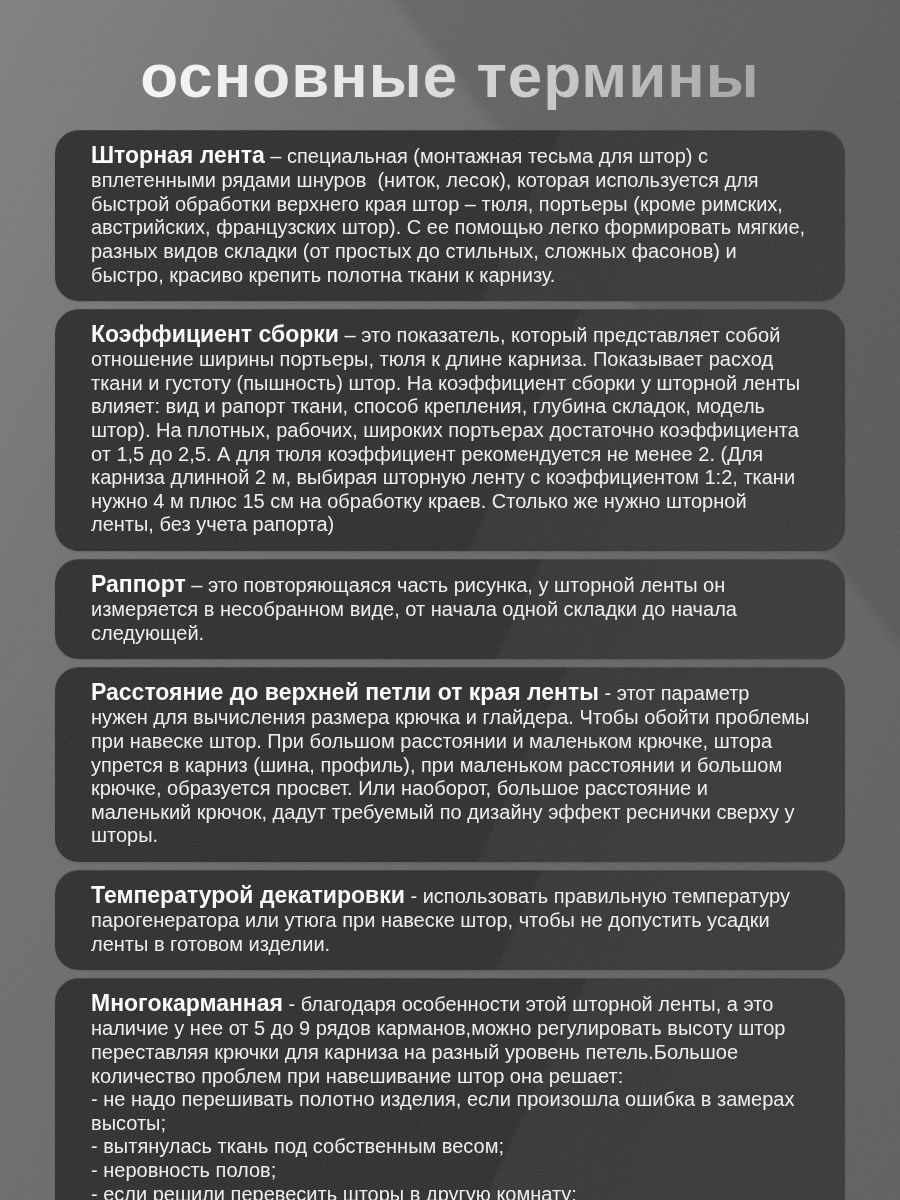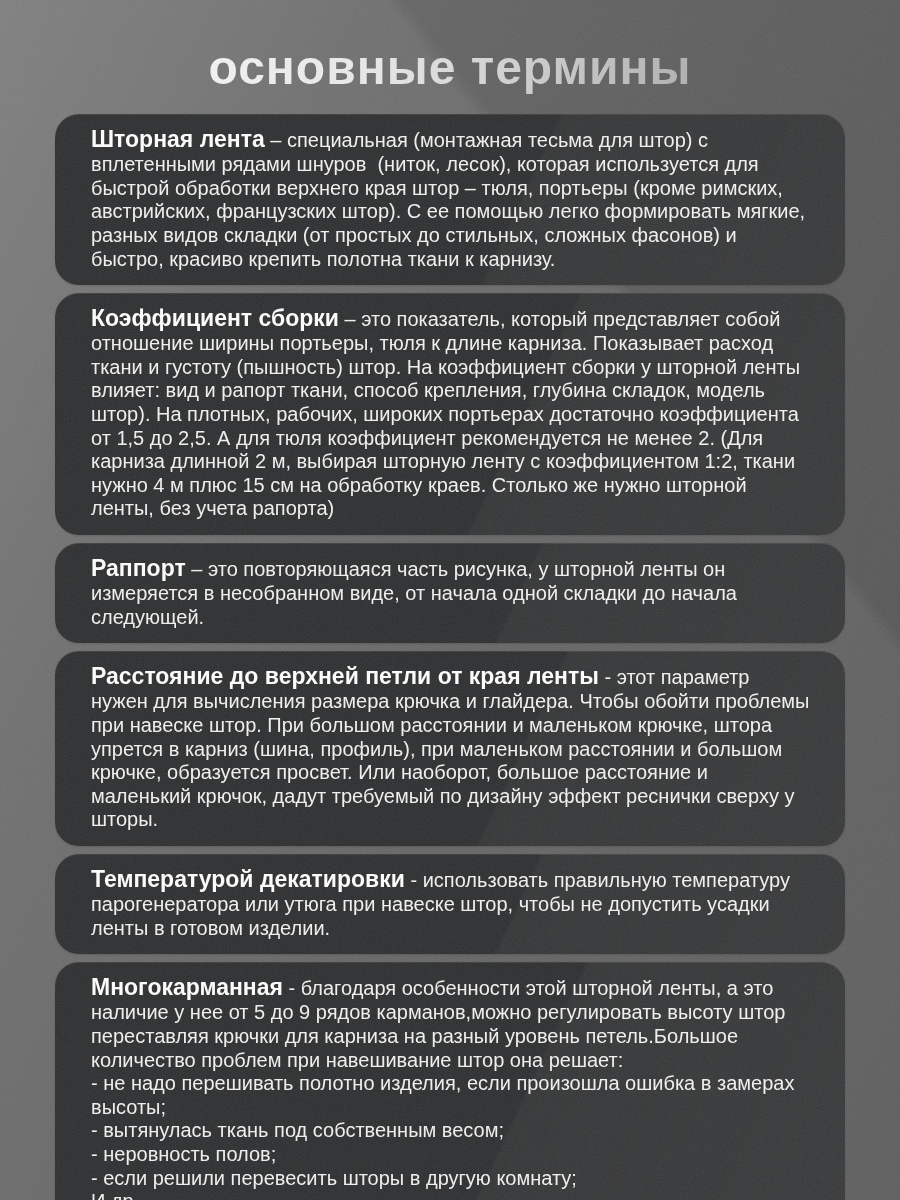--- a/index.html
+++ b/index.html
@@ -33,21 +33,21 @@
 
   .grain {
     position: absolute; inset: 0; z-index: 30;
     pointer-events: none;
   }
 
   .title {
     position: relative; z-index: 10;
     margin: 40px 0 19px 0;
     text-align: center;
-    font-size: 48px;
+    font-size: 62px;
     font-weight: 700;
     letter-spacing: 1px;
     color: #d9d9d9;
   }
   @supports ((-webkit-background-clip: text) or (background-clip: text)) {
     .title {
       background: linear-gradient(100deg, #fdfdfd 8%, #e9e9e9 42%, #989898 92%);
       -webkit-background-clip: text;
       background-clip: text;
       color: transparent;

